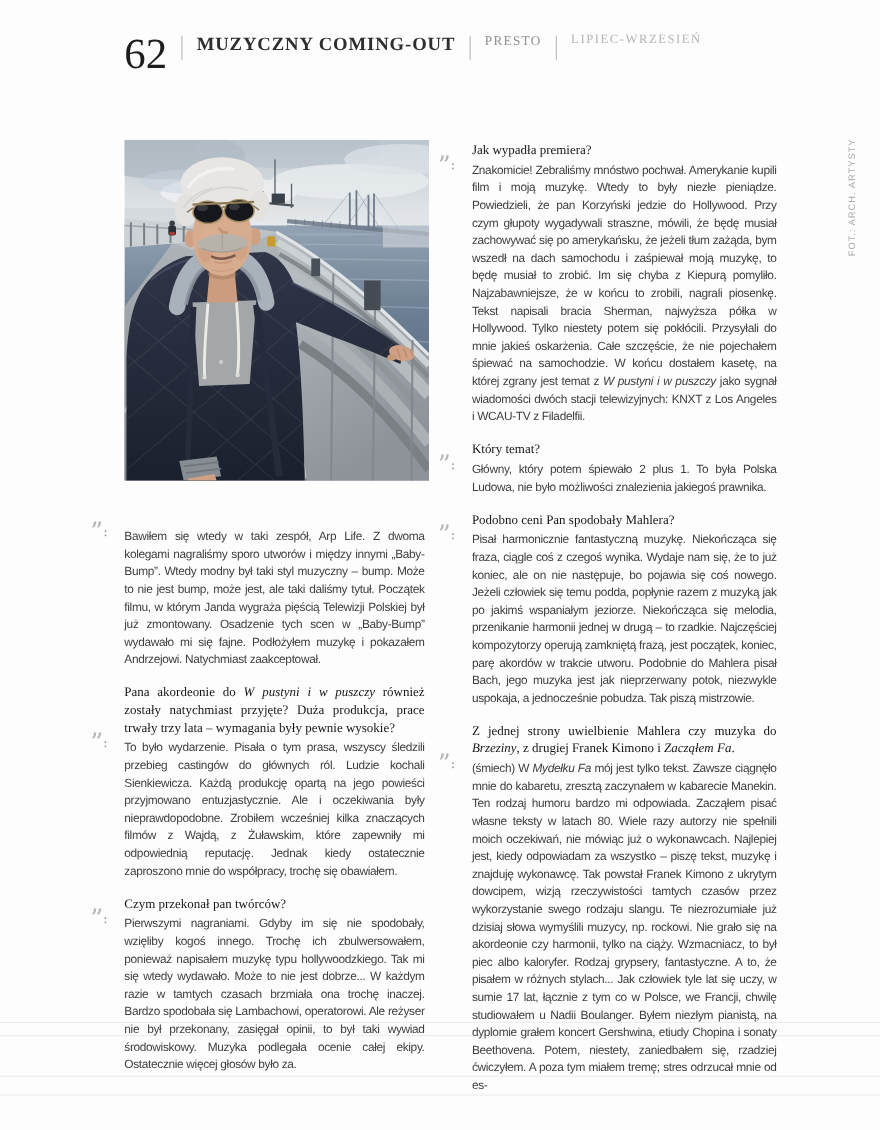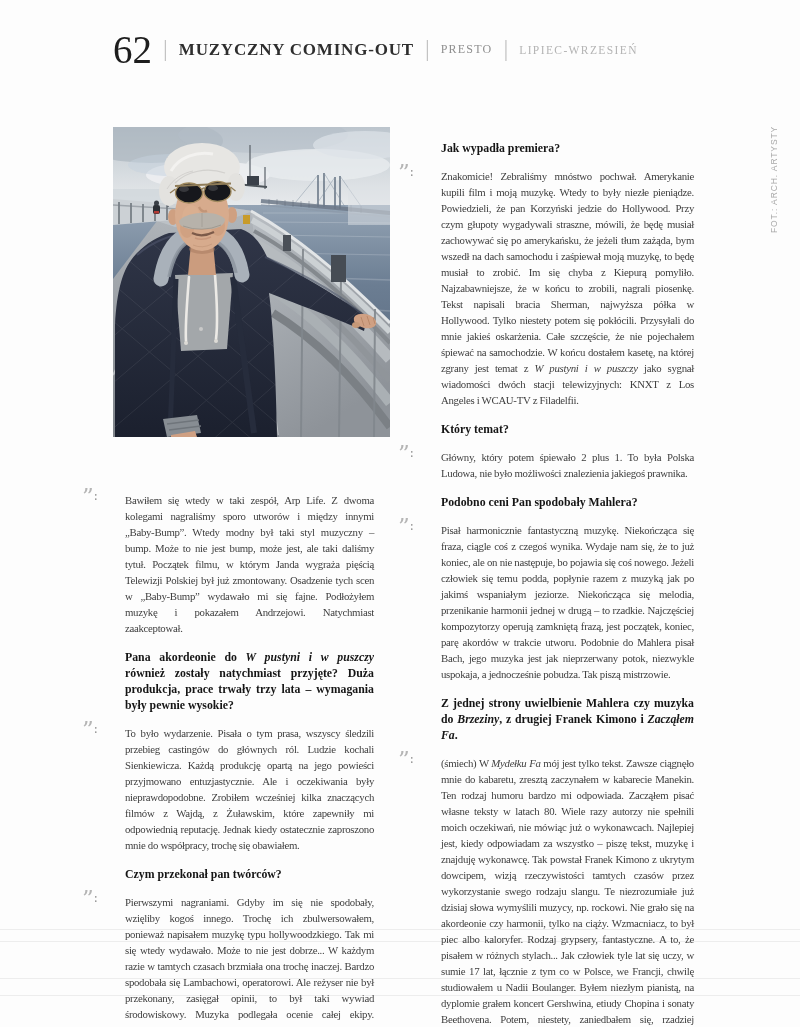--- a/index.html
+++ b/index.html
@@ -4,45 +4,45 @@
 <style>
   html,body{margin:0;padding:0;}
   body{width:800px;height:1027px;background:#fdfdfd;position:relative;overflow:hidden;
        font-family:"Liberation Sans","DejaVu Sans",sans-serif;}
   .page{position:absolute;inset:0;}
 
   
   .scanline{position:absolute;left:0;width:800px;height:1px;background:#ededed;}
 
   
-  .header{position:absolute;left:113px;top:30px;display:flex;align-items:center;gap:11px;white-space:nowrap;}
+  .header{position:absolute;left:113px;top:30px;display:flex;align-items:flex-start;gap:11px;white-space:nowrap;}
   .page-number{font-family:"Liberation Serif","DejaVu Serif",serif;font-size:39px;line-height:1;color:#1d1d1d;}
   .hdr-sep{font-family:"Liberation Serif",serif;font-size:24px;color:#c3c3c3;font-weight:300;position:relative;top:-1px;}
   .article-title{font-family:"Liberation Serif","DejaVu Serif",serif;font-size:17px;font-weight:700;color:#2e2e2e;letter-spacing:.8px;}
   .magazine-name{font-family:"Liberation Serif","DejaVu Serif",serif;font-size:12px;color:#8f8f8f;letter-spacing:1.2px;}
   .issue-date{font-family:"Liberation Serif","DejaVu Serif",serif;font-size:11.5px;color:#b4b4b4;letter-spacing:1.4px;}
 
   
   .photo{position:absolute;left:113px;top:127px;width:277px;height:310px;margin:0;overflow:hidden;}
   .photo svg{display:block;}
 
   
   .photo-credit{position:absolute;left:769px;top:233px;transform:rotate(-90deg);transform-origin:0 0;
     font-size:8.5px;color:#a9a9a9;letter-spacing:.9px;white-space:nowrap;}
 
   
   .col{position:absolute;width:273px;}
   .col-left{left:113px;top:480px;}
   .col-right{left:429px;top:128px;width:277px;}
   .qa-question{margin:13px 0 3px 0;}
   .col > .qa-question:first-child{margin-top:0;}
-  .q-text{margin:12px;font-family:"Liberation Serif","DejaVu Serif",serif;font-weight:700;
+  .q-text{margin:0;font-family:"Liberation Serif","DejaVu Serif",serif;font-weight:400;
     font-size:11.8px;line-height:16px;color:#151515;text-align:justify;}
   .qa-answer{position:relative;}
-  .a-text{margin:12px;font-family:Liberation Serif, serif;font-stretch:condensed;
+  .a-text{margin:0;font-family:Liberation Sans, sans-serif;font-stretch:condensed;
     font-size:10.8px;line-height:16px;color:#3e3e3e;text-align:justify;
     letter-spacing:-0.3px;}
   .quote-glyph{position:absolute;left:-31px;top:-7px;font-family:"DejaVu Serif","Liberation Serif",serif;
     color:#b5b5b5;line-height:1;user-select:none;}
   .quote-glyph .marks{font-size:23px;}
   .quote-glyph .colon{font-size:12px;color:#8f8f8f;vertical-align:4px;}
 </style>
 </head>
 <body>
 

